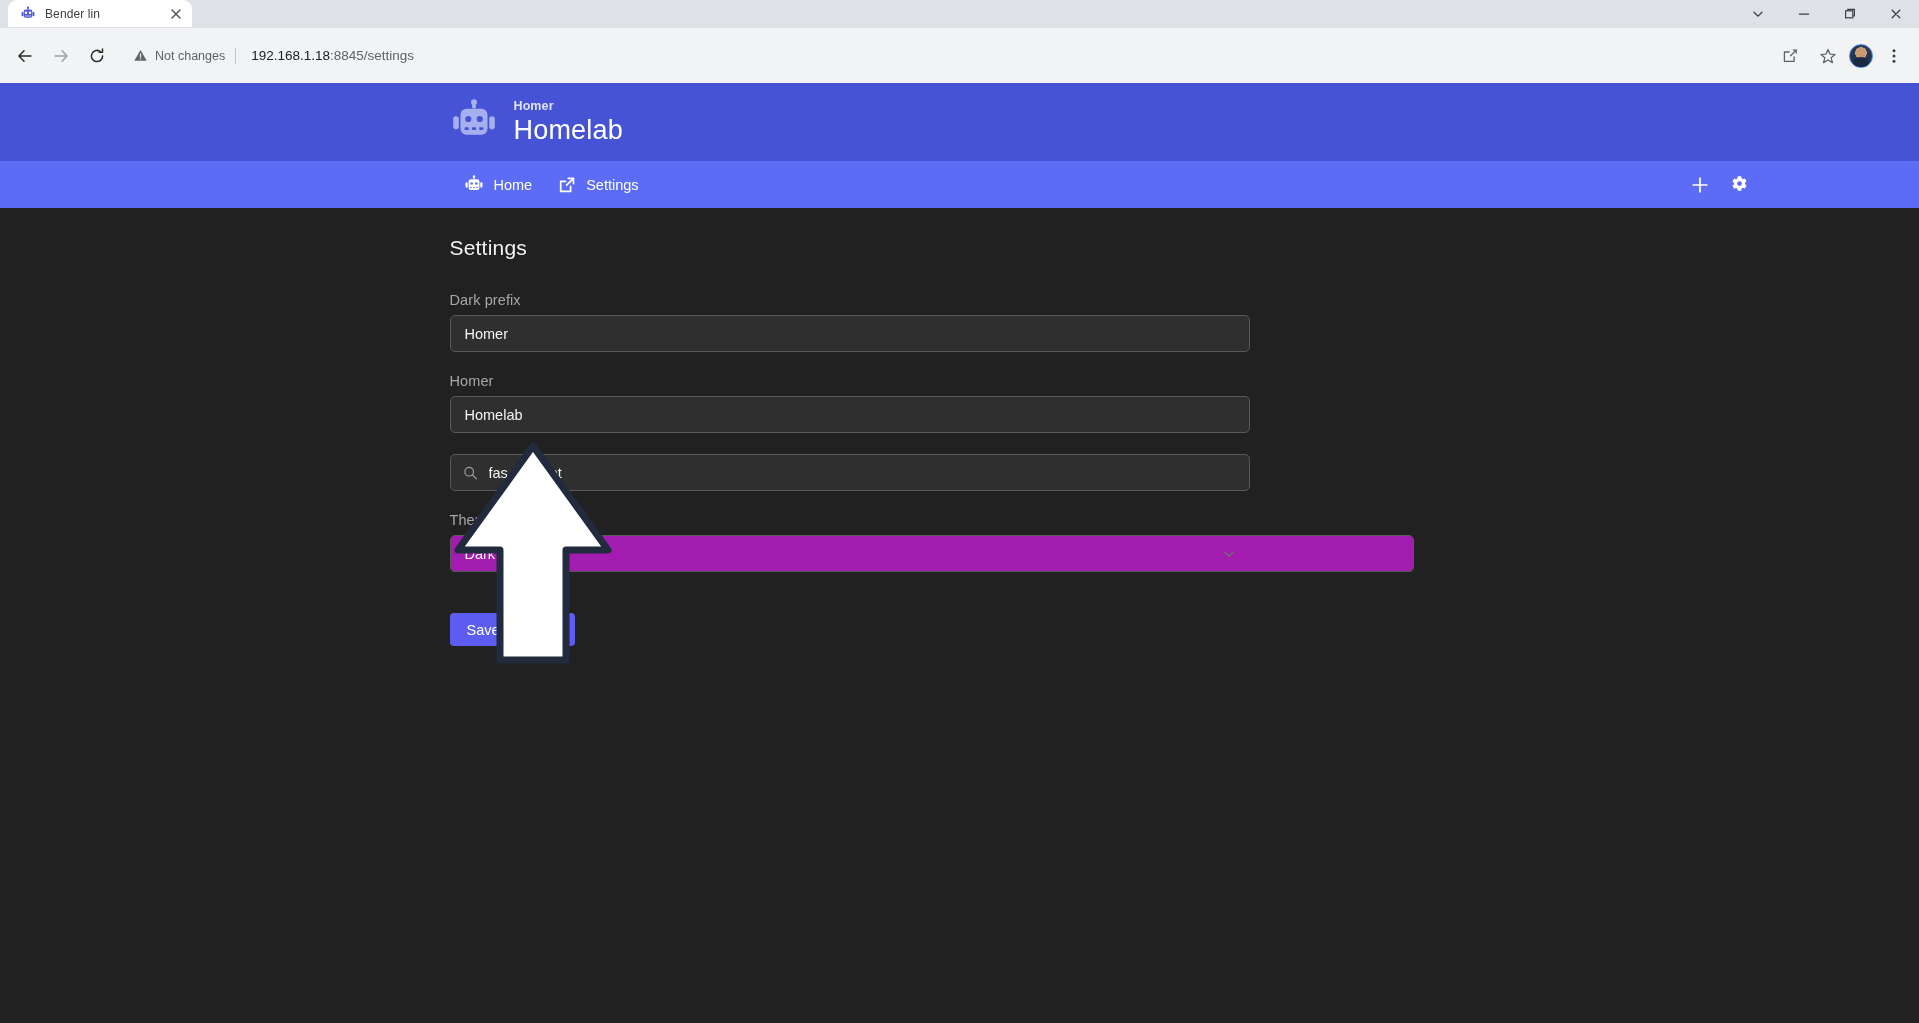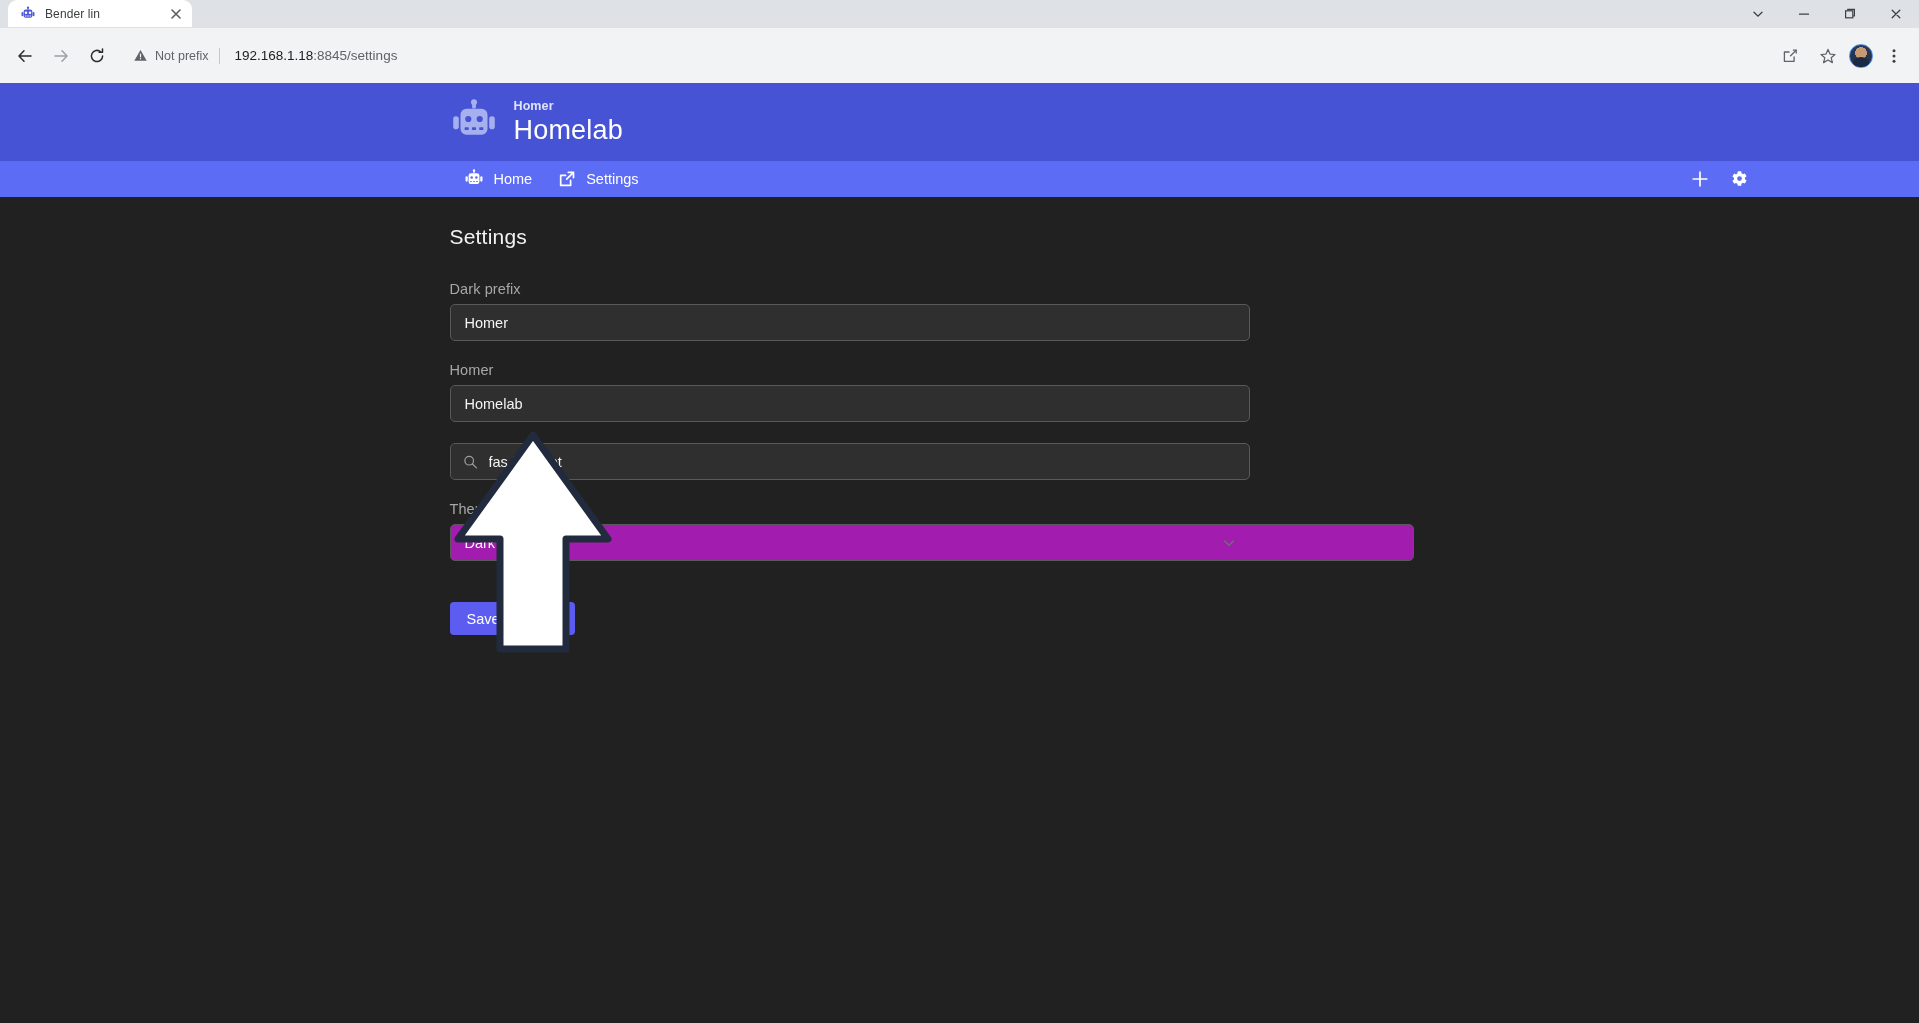--- a/index.html
+++ b/index.html
@@ -65,21 +65,21 @@
   .homer-head{
     height:78px; background:#4653d4; display:flex; align-items:center;
   }
   .head-inner{ width:1020px; margin:0 auto; display:flex; align-items:center; gap:16px; padding-left:0; }
   .brand-logo{ width:48px; height:48px; flex:0 0 48px; }
   .brand-text{ display:flex; flex-direction:column; justify-content:center; }
   .brand-sub{ font-size:12.5px; color:#dfe2fb; line-height:1.35; font-weight:700; letter-spacing:.1px; }
   .brand-title{ font-size:27px; color:#ffffff; line-height:1.18; font-weight:400; letter-spacing:.2px; }
 
   .homer-nav{
-    height:36px; background:#5c6cf5; display:flex; align-items:center;
+    height:47px; background:#5c6cf5; display:flex; align-items:center;
   }
   .nav-inner{ width:1020px; margin:0 auto; display:flex; align-items:center; position:relative; }
   .nav-links{ display:flex; align-items:center; gap:26px; padding-left:14px; }
   .nav-link{ display:flex; align-items:center; gap:10px; color:#ffffff; font-size:14.5px; }
   .nav-actions{ position:absolute; right:-280px; display:flex; align-items:center; gap:20px; }
   .nav-icon-btn{ display:flex; align-items:center; justify-content:center; width:20px; height:20px; }
 
   
   .content{ background:#212121; height:815px; padding-top:28px; }
   .content-inner{ width:1020px; margin:0 auto; padding-left:0; position:relative; }
@@ -185,21 +185,21 @@
     </svg>
   </div>
   <div class="omnibox">
     <div class="omnibox-inner">
       <div class="notsecure">
         <svg width="15" height="15" viewBox="0 0 16 16">
           <path d="M8 2.2 L14.6 13.6 L1.4 13.6 Z" fill="#5f6368"></path>
           <rect x="7.35" y="6" width="1.3" height="4" fill="#f1f3f4"></rect>
           <rect x="7.35" y="10.8" width="1.3" height="1.3" fill="#f1f3f4"></rect>
         </svg>
-        <span class="notsecure-text">Not prefix</span>
+        <span class="notsecure-text">Not changes</span>
       </div>
       <div class="omni-sep"></div>
       <span class="omni-url"><span>192.168.1.18</span><span class="dim">:8845/settings</span></span>
     </div>
   </div>
   <div class="toolbar-right">
     <div class="navbtn">
       <svg width="18" height="18" viewBox="0 0 18 18">
         <path d="M12.4 3.2 L15.2 3.2 L15.2 6" stroke="#5f6368" stroke-width="1.3" fill="none" stroke-linecap="round"></path>
         <path d="M15 3.4 L9.6 8.8" stroke="#5f6368" stroke-width="1.3" stroke-linecap="round"></path>

